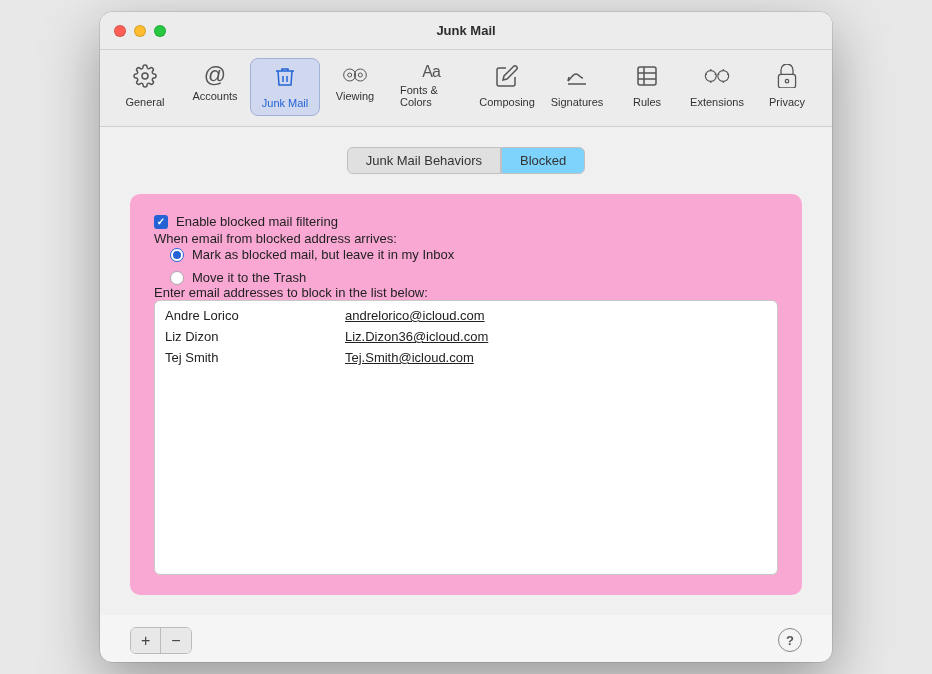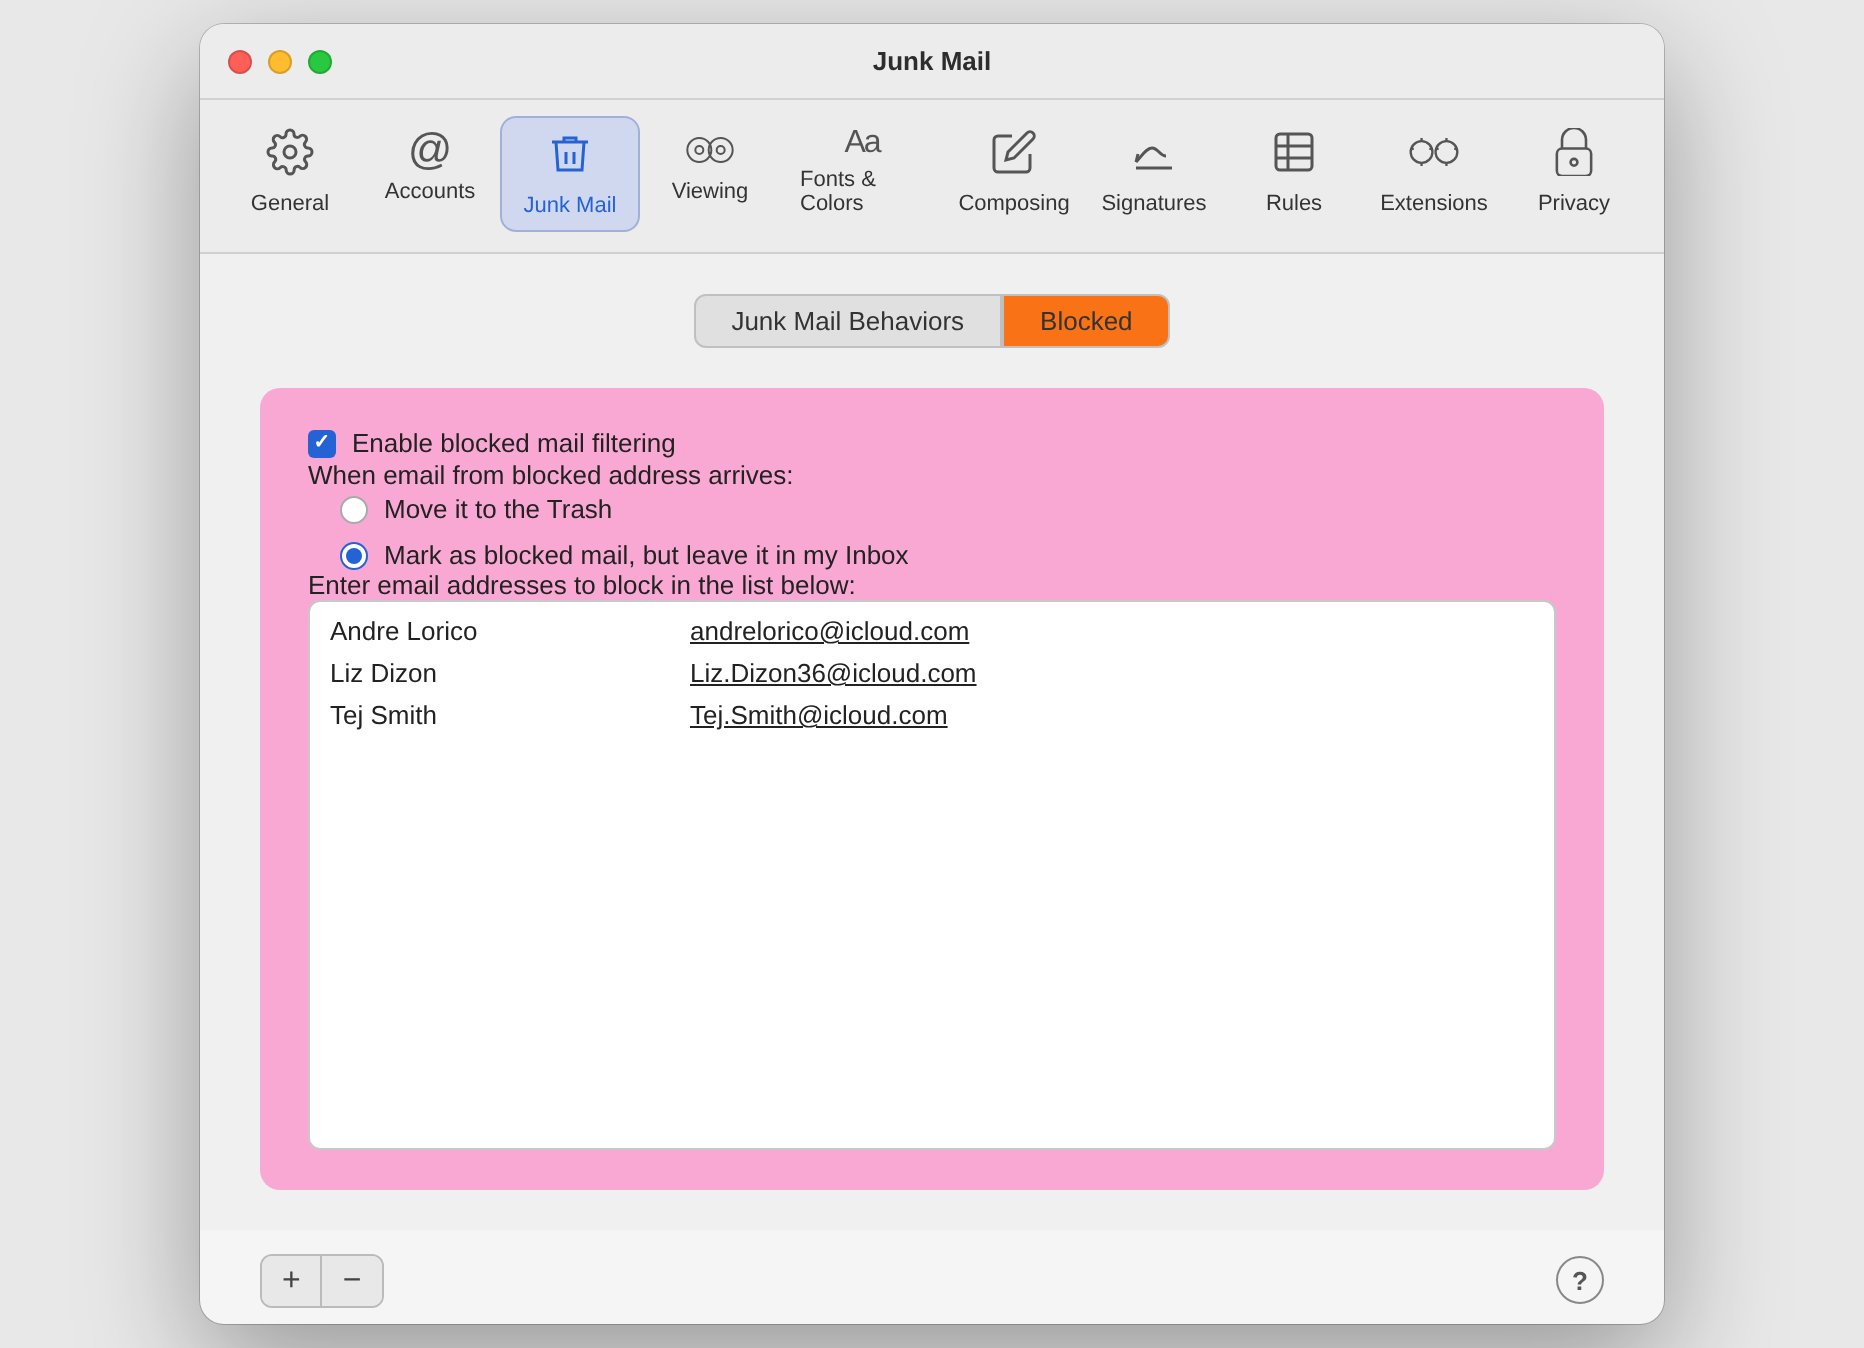--- a/index.html
+++ b/index.html
@@ -115,21 +115,21 @@
       cursor: pointer;
       color: #333;
     }
     .tab-btn:first-child {
       border-radius: 6px 0 0 6px;
     }
     .tab-btn:last-child {
       border-radius: 0 6px 6px 0;
     }
     .tab-btn.active {
-      background: #f97316;
+      background: #7dd3fc;
       border-color: #c0c0c0;
       font-weight: 500;
     }
     .section {
       background: #f9a8d4;
       border-radius: 10px;
       padding: 20px 24px;
       flex: 1;
       display: flex;
       flex-direction: column;
@@ -403,26 +403,26 @@
         <div class="checkbox-custom"></div>
         <span class="checkbox-label">Enable blocked mail filtering</span>
       </div>
 
       <div>
         <span class="radio-group-label">When email from blocked address arrives:</span>
       </div>
 
       <div class="radio-group">
         <div class="radio-row">
+          <div class="radio-custom checked"></div>
+          <span class="radio-label">Mark as blocked mail, but leave it in my Inbox</span>
+        </div>
+        <div class="radio-row">
           <div class="radio-custom"></div>
           <span class="radio-label">Move it to the Trash</span>
-        </div>
-        <div class="radio-row">
-          <div class="radio-custom checked"></div>
-          <span class="radio-label">Mark as blocked mail, but leave it in my Inbox</span>
         </div>
       </div>
 
       <span class="list-label">Enter email addresses to block in the list below:</span>
 
       <div class="blocked-list">
         <div class="blocked-list-inner">
           <div class="list-row">
             <span class="name-col">Andre Lorico</span>
             <span class="email-col">andrelorico@icloud.com</span>

